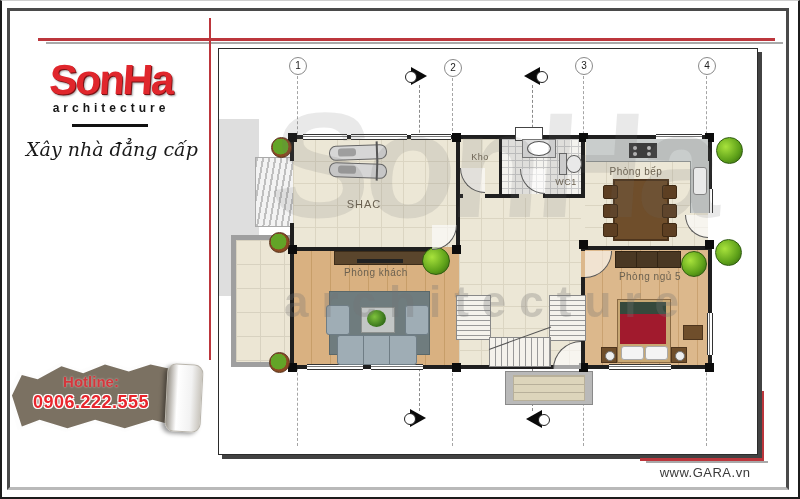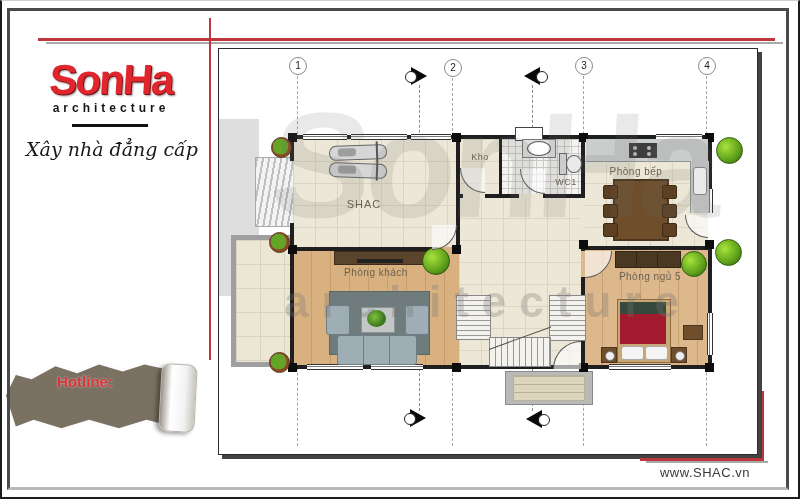--- a/index.html
+++ b/index.html
@@ -15,21 +15,21 @@
   
   #logo-text{left:36px;top:56px;width:150px;text-align:center;font-weight:bold;font-size:42px;
      color:#e0262c;letter-spacing:-2px;transform:skewX(-4deg);
      text-shadow:1px 1px 0 #7a1114, 2px 2px 2px rgba(0,0,0,.35);}
   #logo-sub{left:36px;top:101px;width:150px;text-align:center;font-size:12px;color:#161616;
      letter-spacing:4px;font-weight:bold;}
   #logo-rule{left:72px;top:124px;width:76px;height:3px;background:#111;}
   #tagline{left:22px;top:138px;width:180px;text-align:center;font-family:"DejaVu Serif", serif;
      font-style:italic;font-size:19px;color:#181818;}
   
-  #paper{left:0;top:356px;width:198px;height:86px;}
+  #paper{left:6px;top:356px;width:198px;height:86px;}
   #paper .backing{position:absolute;inset:0;background:#fdfdfd;
      clip-path:polygon(1% 45%,6% 18%,15% 24%,27% 8%,38% 16%,50% 6%,62% 14%,74% 6%,86% 12%,97% 16%,99% 80%,88% 86%,74% 78%,60% 88%,45% 78%,30% 88%,16% 78%,6% 86%);
      filter:drop-shadow(2px 3px 2px rgba(0,0,0,.45));}
   #paper .brown{position:absolute;inset:0;background:#7b7162;
      clip-path:polygon(3% 46%,8% 22%,16% 27%,28% 12%,39% 20%,50% 10%,62% 18%,73% 10%,85% 16%,94% 20%,96% 78%,87% 82%,74% 74%,60% 84%,45% 74%,31% 84%,17% 74%,8% 82%);}
   #paper .curl{position:absolute;left:160px;top:8px;width:34px;height:66px;border-radius:9px;
      background:linear-gradient(90deg,#9a958c 0%,#ffffff 30%,#f2f2f2 70%,#c9c5bd 100%);
      border:1px solid #b9b5ac;transform:rotate(3deg);box-shadow:-3px 2px 4px rgba(0,0,0,.4);}
   #hotline-label{left:0;top:17px;width:170px;text-align:center;font-size:15px;font-weight:bold;
      color:#d4363c;text-shadow:0 0 2px rgba(255,230,230,.8);}
@@ -77,26 +77,27 @@
 <div class="abs" id="logo-text">SonHa</div>
 <div class="abs" id="logo-sub">architecture</div>
 <div class="abs" id="logo-rule"></div>
 <div class="abs" id="tagline">Xây nhà đẳng cấp</div>
 
 <div class="abs" id="paper">
   <div class="backing"></div>
   <div class="brown"></div>
   <div class="curl"></div>
   <div class="abs" id="hotline-label">Hotline:</div>
+  <div class="abs" id="hotline-number">0906.222.555</div>
 </div>
 
 <div class="abs redline" style="left:762px;top:391px;width:2px;height:70px;z-index:41;"></div>
 <div class="abs redline" style="left:640px;top:458px;width:124px;height:3px;z-index:41;"></div>
 <div class="abs grayline" style="left:646px;top:461px;width:122px;height:2px;"></div>
-<div class="abs" style="left:650px;top:465px;width:110px;text-align:center;font-size:13px;color:#3a3a3a;letter-spacing:.5px;z-index:41;">www.SHAC.vn</div>
+<div class="abs" style="left:650px;top:465px;width:110px;text-align:center;font-size:13px;color:#3a3a3a;letter-spacing:.5px;z-index:41;">www.GARA.vn</div>
 
 <div class="abs" id="panel">
 
   <div class="abs gc" style="left:70px;top:8px;">1</div>
   <div class="abs gc" style="left:225px;top:10px;">2</div>
   <div class="abs gc" style="left:356px;top:8px;">3</div>
   <div class="abs gc" style="left:479px;top:8px;">4</div>
   <div class="abs vdash" style="left:78px;top:27px;height:370px;"></div>
   <div class="abs vdash" style="left:233px;top:29px;height:368px;"></div>
   <div class="abs vdash" style="left:364px;top:27px;height:370px;"></div>

